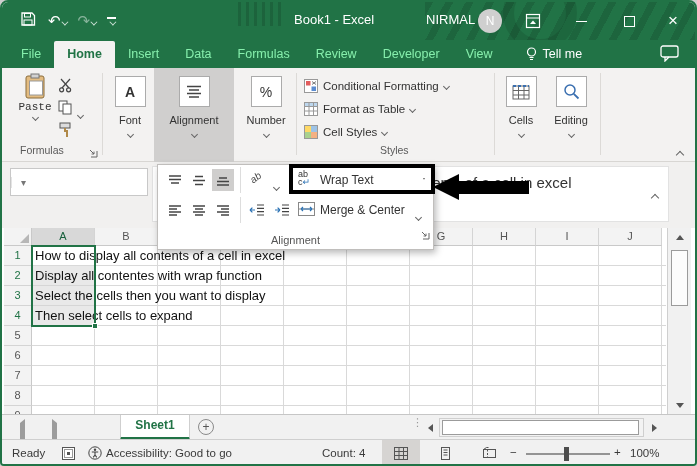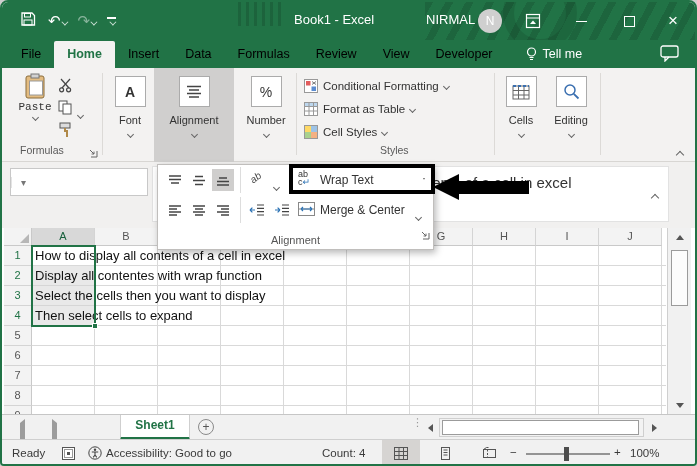--- a/index.html
+++ b/index.html
@@ -29,21 +29,21 @@
             justify-content:center; z-index:2; }
   .winbtn { position:absolute; top:8px; width:26px; height:22px; display:flex; align-items:center;
             justify-content:center; z-index:3; color:#fff; }
   .wb-min .bar { width:11px; border-top:1.6px solid #fff; }
   .wb-max .box { width:11px; height:11px; border:1.6px solid #fff; }
   .wb-close { font-size:17px; }
 
   
   .tabrow { position:absolute; left:0; top:38px; width:100%; height:28px; background:#217346;
             display:flex; align-items:flex-end; padding-left:6px; z-index:2; }
-  .rtab { color:#000000; font-size:12.5px; padding:6px 13px 7px; cursor:default; }
+  .rtab { color:#86efac; font-size:12.5px; padding:6px 13px 7px; cursor:default; }
   .rtab.active { background:#f3f2f1; color:#217346; font-weight:bold; border-radius:2px 2px 0 0; }
   .tellme { display:flex; align-items:center; gap:6px; color:#fff; font-size:12.5px;
             padding:6px 10px 7px; margin-left:10px; }
   .comment-btn { position:absolute; right:16px; top:5px; }
 
   
   .ribbon { position:absolute; left:0; top:66px; width:100%; height:94px; background:#f3f2f1;
             border-bottom:1px solid #d8d6d3; z-index:2; }
   .vsep { position:absolute; top:5px; height:82px; width:1px; background:#dcdad7; }
   .grp-label { position:absolute; font-size:10.5px; color:#5a5a5a; }
@@ -220,22 +220,22 @@
       </div>
   </div>
 
   <div class="tabrow">
     <span class="rtab">File</span>
     <span class="rtab active">Home</span>
     <span class="rtab">Insert</span>
     <span class="rtab">Data</span>
     <span class="rtab">Formulas</span>
     <span class="rtab">Review</span>
+    <span class="rtab">Developer</span>
     <span class="rtab">View</span>
-    <span class="rtab">Developer</span>
     <span class="tellme">
       <svg width="11" height="14" viewBox="0 0 11 14">
           <circle cx="5.5" cy="5" r="4" fill="none" stroke="#fff" stroke-width="1.2"></circle>
           <line x1="3.5" y1="10.5" x2="7.5" y2="10.5" stroke="#fff" stroke-width="1.2"></line>
           <line x1="4" y1="12.5" x2="7" y2="12.5" stroke="#fff" stroke-width="1.2"></line>
         </svg>
       <span>Tell me</span>
     </span>
     <span class="comment-btn">
       <svg width="19" height="17" viewBox="0 0 19 17">

